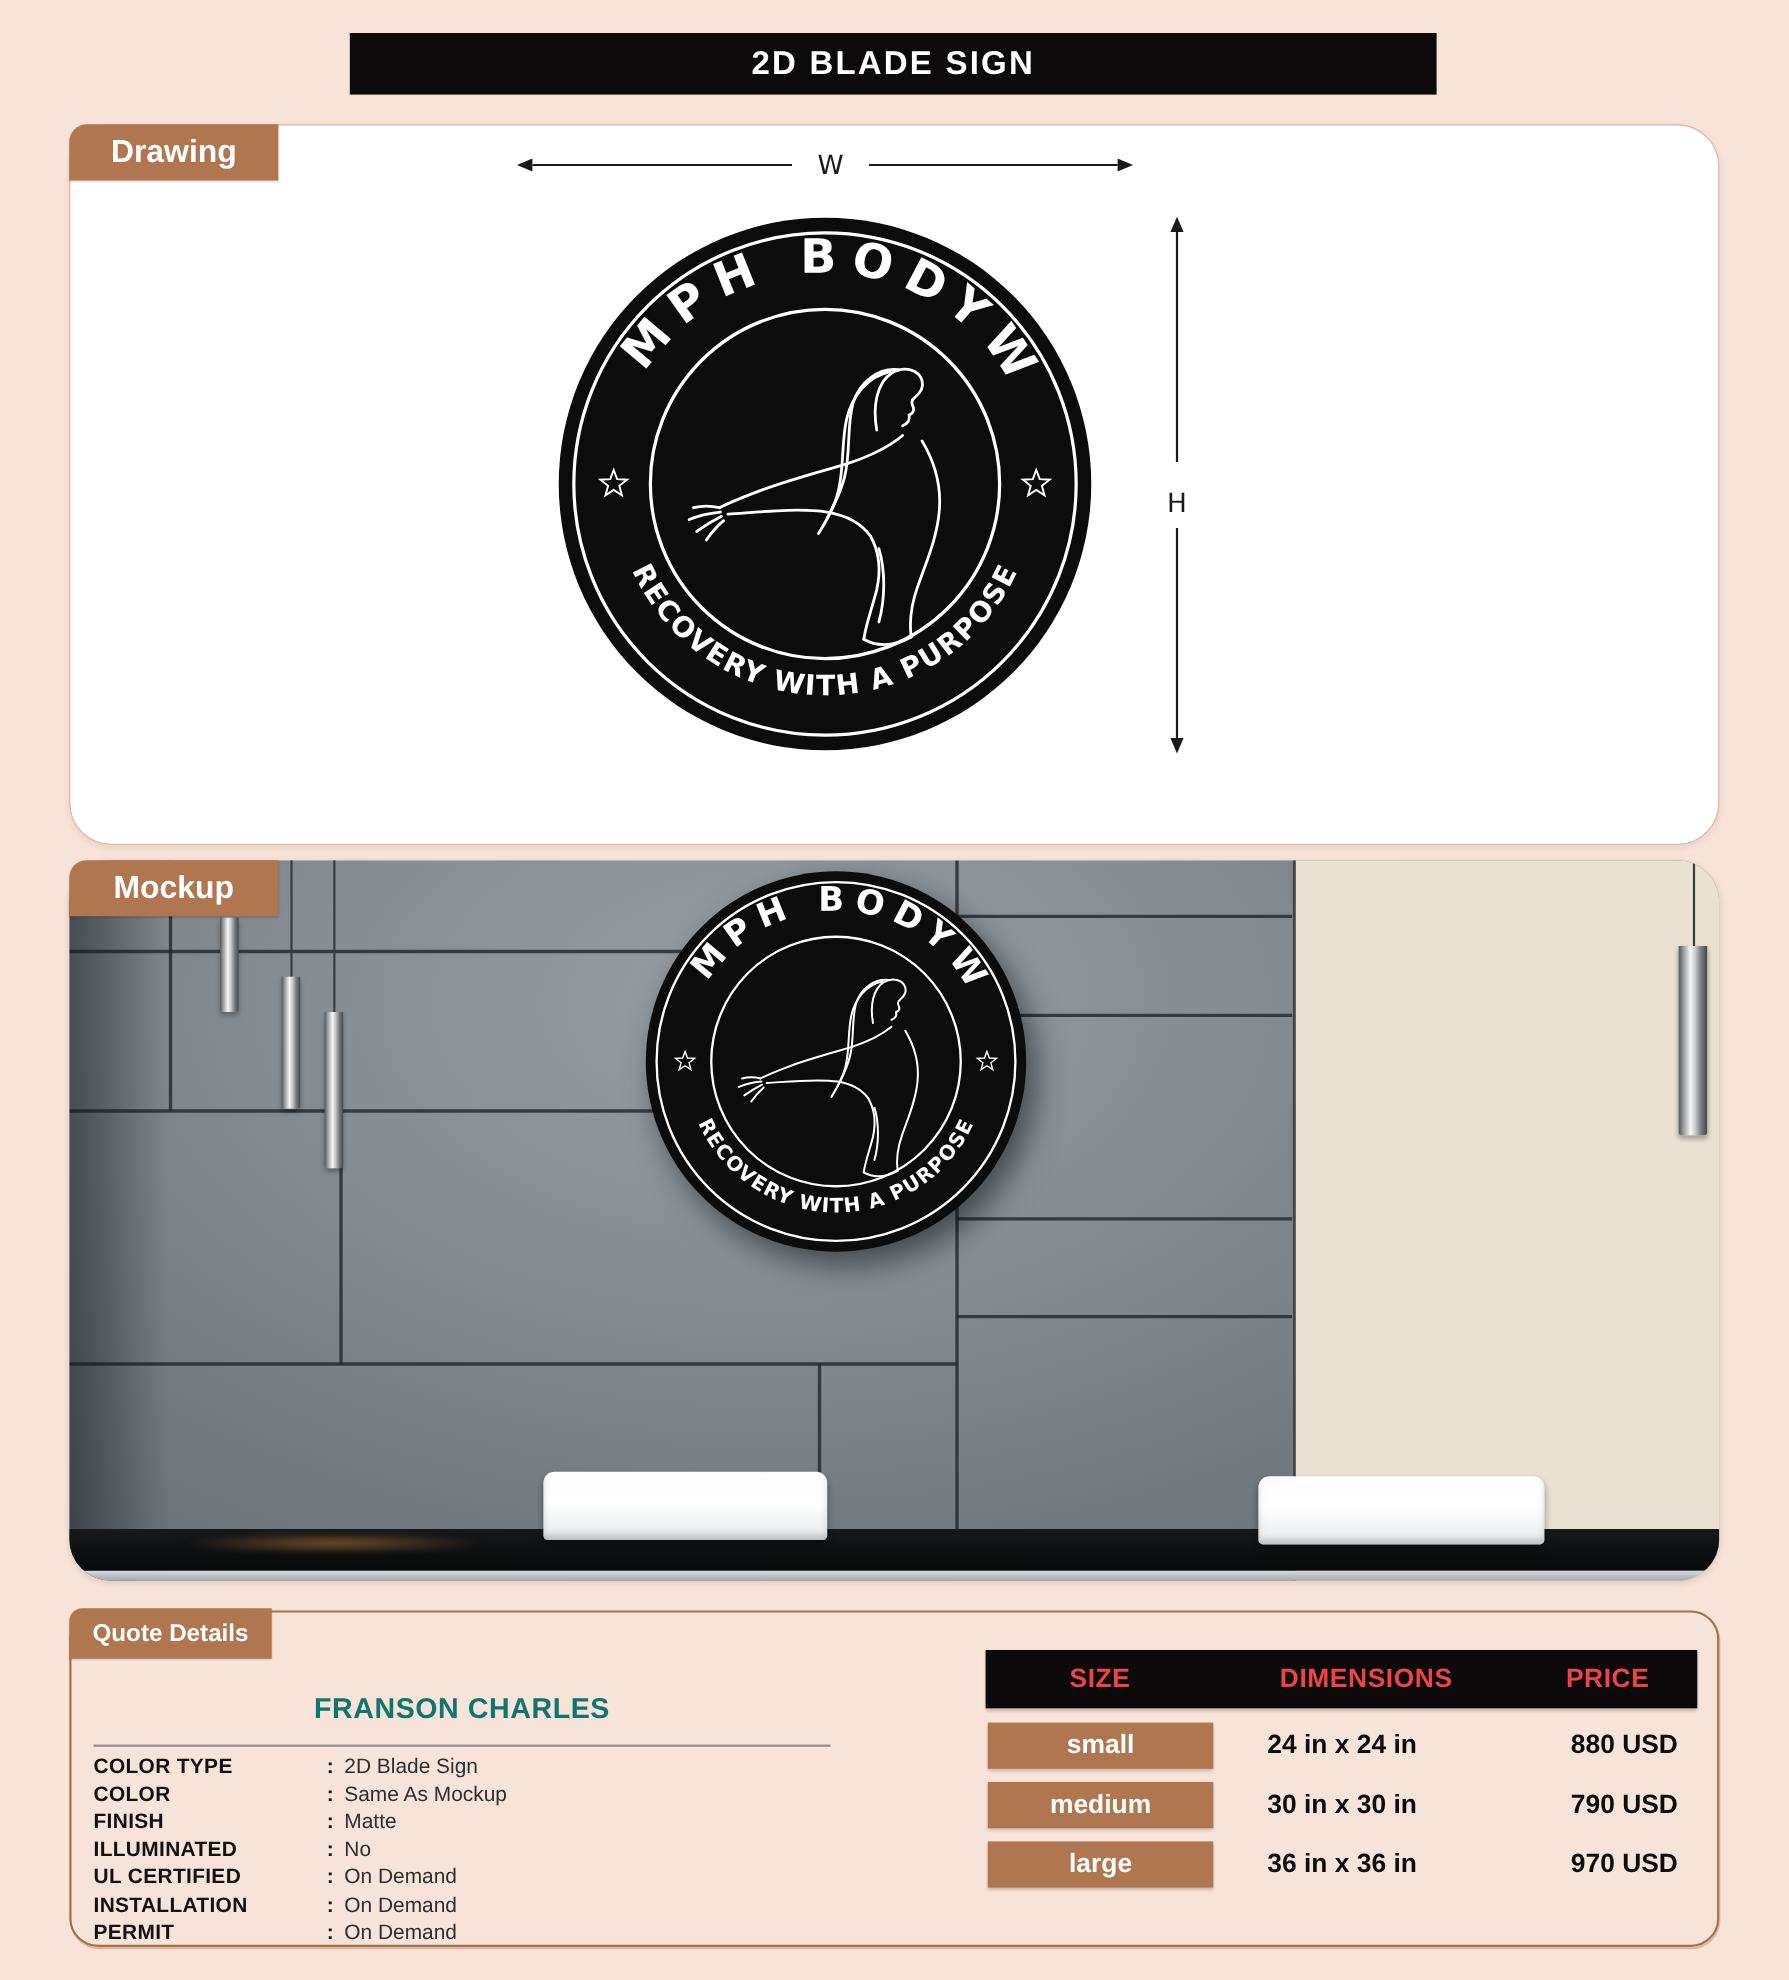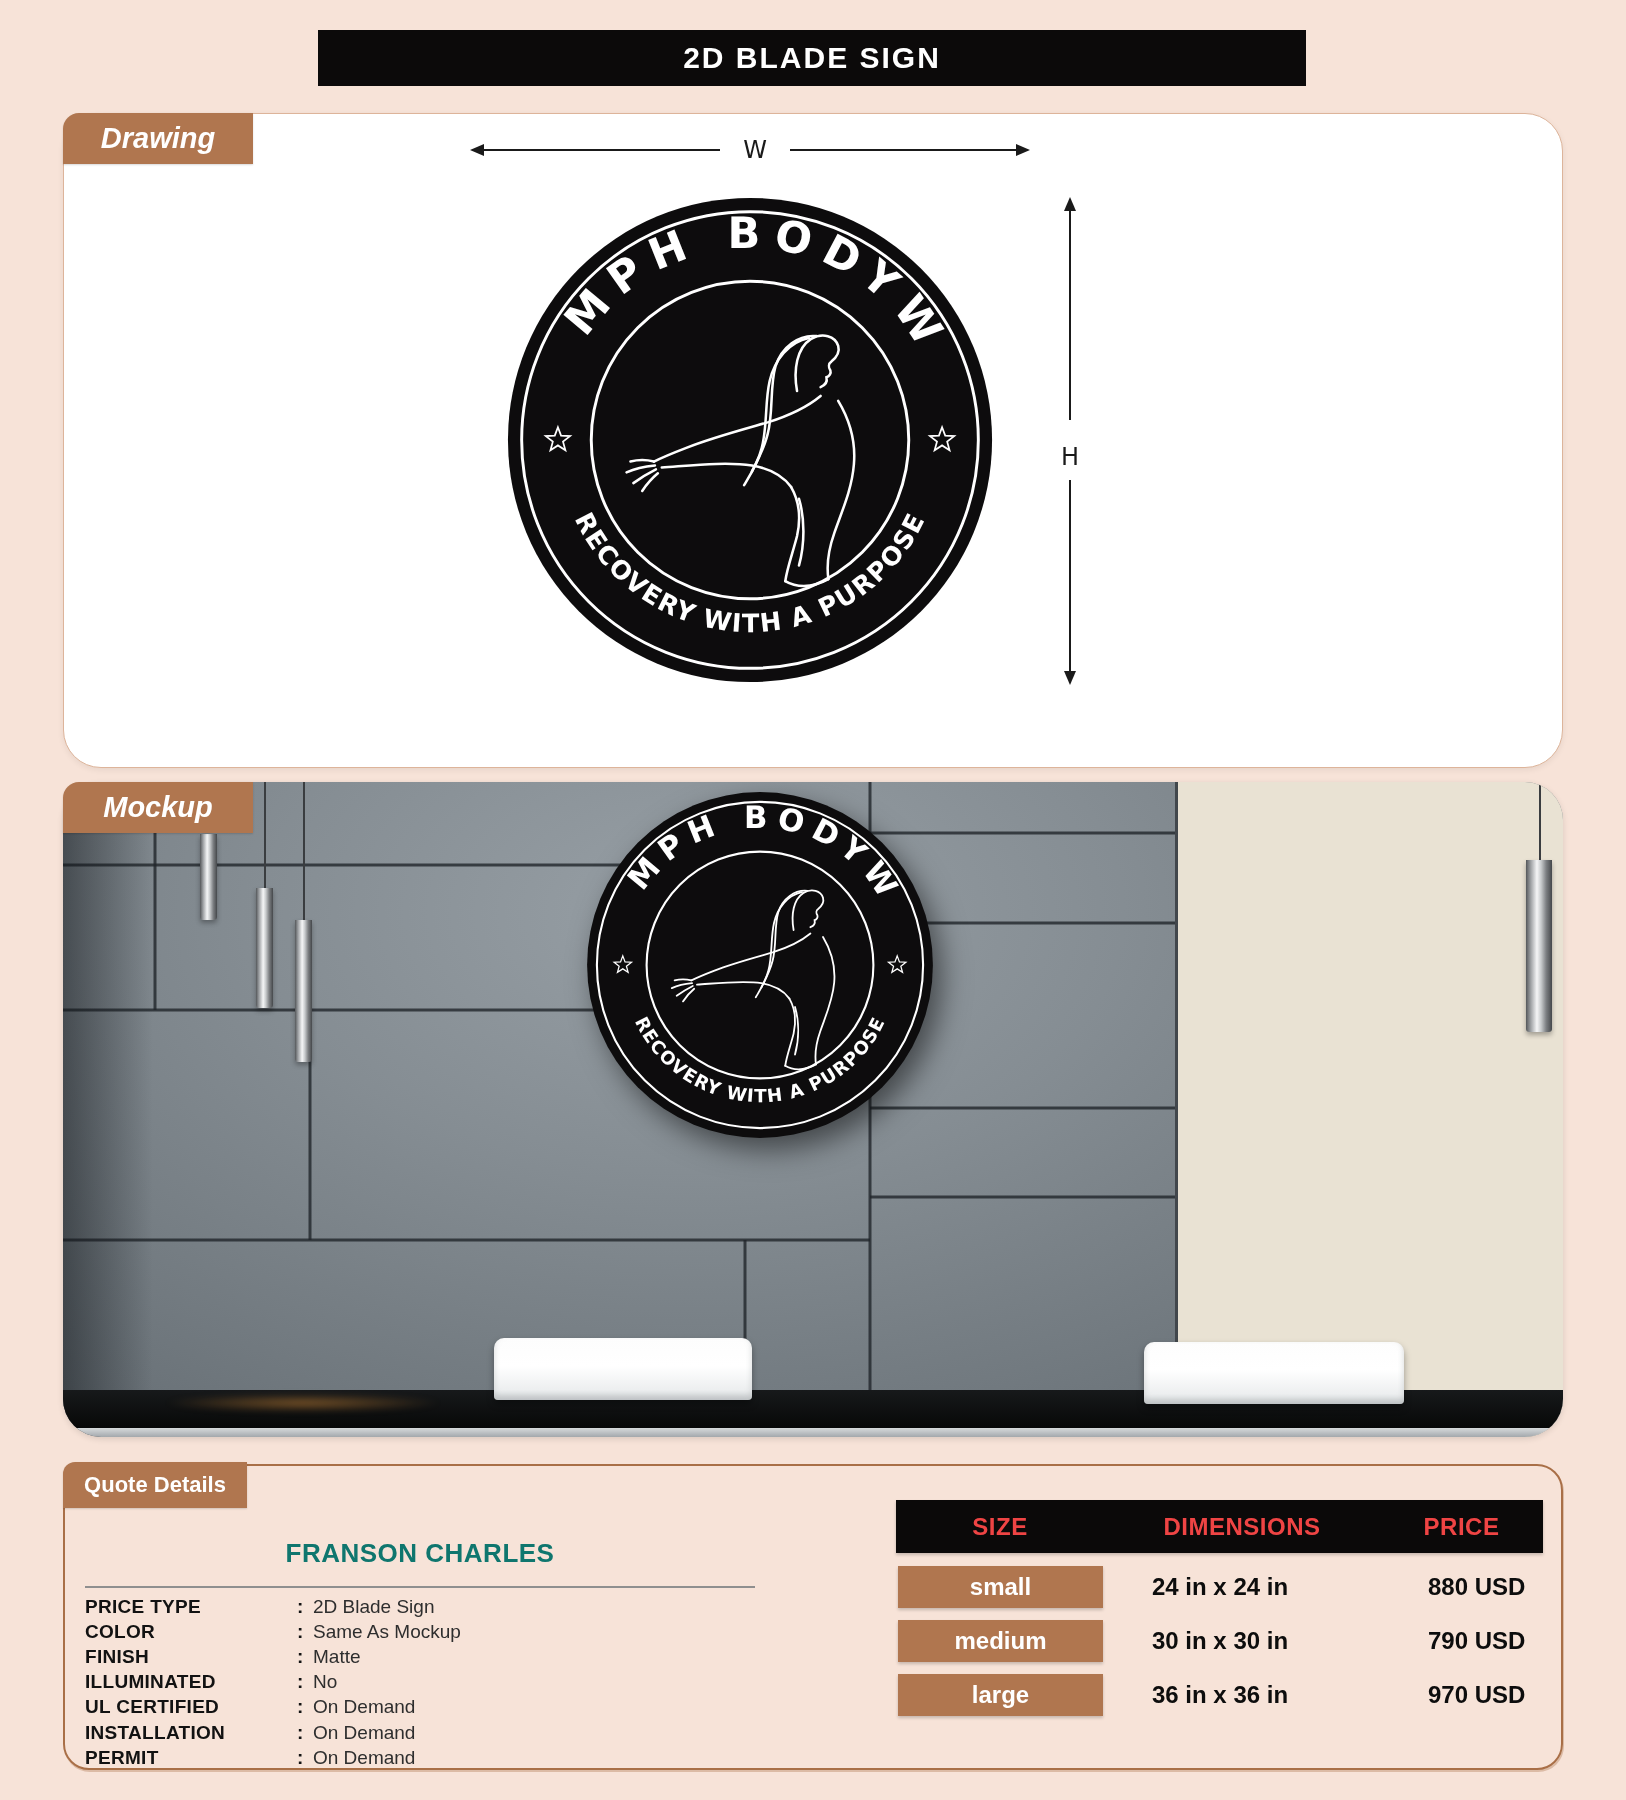--- a/index.html
+++ b/index.html
@@ -6,21 +6,21 @@
   body{font-family:"Liberation Sans","DejaVu Sans",sans-serif;background:#f7e3d8;}
   .page{position:relative;width:1626px;height:1800px;background:#f7e3d8;overflow:hidden;}
   .abs{position:absolute;}
 
   
   .title-bar{left:318px;top:30px;width:988px;height:56px;background:#0c0a0a;display:flex;align-items:center;justify-content:center;}
   .title-bar span{color:#fff;font-weight:bold;font-size:30px;letter-spacing:2px;}
 
   
   .tab{background:#b0764f;color:#fff;display:flex;align-items:center;justify-content:center;font-weight:bold;z-index:6;box-shadow:0 1px 2px rgba(0,0,0,.15);}
-  .tab-lg{width:190px;height:51px;border-radius:16px 0 0 0;font-size:29px;font-style:italic;}
+  .tab-lg{width:190px;height:51px;border-radius:16px 0 0 0;font-size:29px;}
   .tab-sm{width:184px;height:46px;border-radius:12px 0 0 0;font-size:22px;}
 
   
   .panel-drawing{left:63px;top:113px;width:1500px;height:655px;background:#fff;border:1px solid #ddb49a;border-radius:38px;box-sizing:border-box;box-shadow:0 2px 6px rgba(0,0,0,.07);}
   .panel-mockup{left:63px;top:782px;width:1500px;height:655px;border-radius:38px;overflow:hidden;box-shadow:0 2px 6px rgba(0,0,0,.12);}
   .panel-quote{left:63px;top:1464px;width:1500px;height:306px;border:2px solid #a96f47;border-radius:26px;box-sizing:border-box;box-shadow:1px 2px 0 rgba(169,111,71,.35);}
 
   
   .wall{left:0;top:0;width:1500px;height:655px;background:radial-gradient(ellipse at 42% 20%, #979fa5 0%, #858d93 35%, #6f777d 72%, #5d656b 100%);}
   .wall-left-shade{left:0;top:0;width:90px;height:655px;background:linear-gradient(90deg,rgba(18,22,26,.5),rgba(18,22,26,0));}
@@ -176,21 +176,21 @@
   <div class="abs panel-quote"></div>
   <div class="abs tab tab-sm" style="left:63px;top:1462px;">
     <span>Quote Details</span>
   </div>
 
   <div class="abs customer">FRANSON CHARLES</div>
   <div class="abs cust-rule"></div>
 
   <div class="abs fields">
     <div class="q-row">
-      <span class="q-label">PRICE TYPE</span>
+      <span class="q-label">COLOR TYPE</span>
       <span class="q-colon">:</span>
       <span class="q-value">2D Blade Sign</span>
     </div>
     <div class="q-row">
       <span class="q-label">COLOR</span>
       <span class="q-colon">:</span>
       <span class="q-value">Same As Mockup</span>
     </div>
     <div class="q-row">
       <span class="q-label">FINISH</span>

